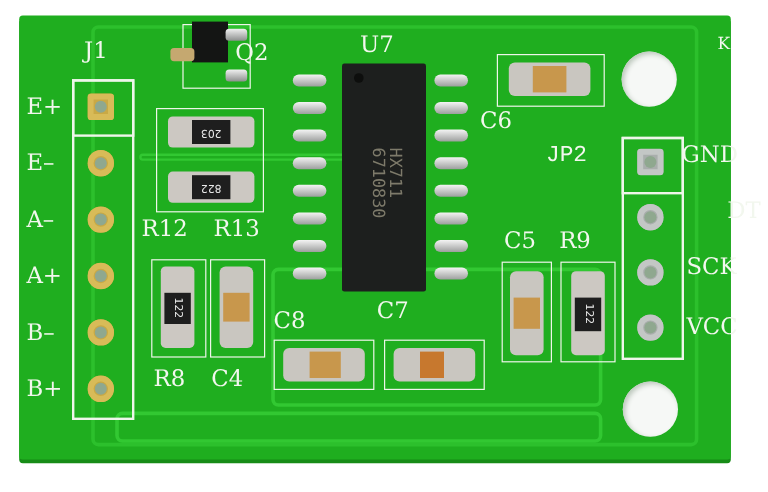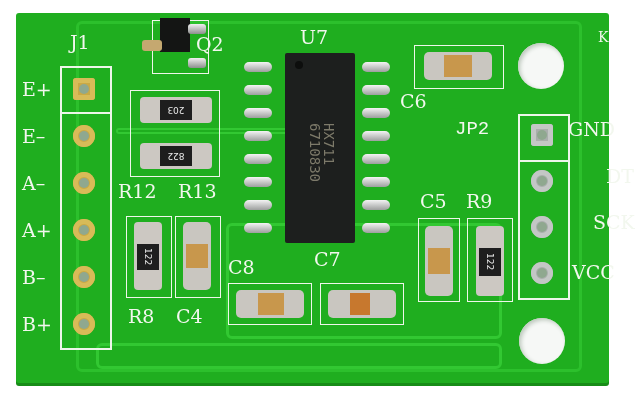--- a/index.html
+++ b/index.html
@@ -105,21 +105,21 @@
 
 <span class="silk" style="left:455px;top:120px;font-family:Liberation Mono, monospace;">JP2</span>
 <div class="silkbox" style="left:518px;top:114px;width:48px;height:182px;"></div>
 <div class="silkbox" style="left:518px;top:114px;width:48px;height:44px;"></div>
 <div class="pad sq silver" style="left:531px;top:124px;"></div>
 <div class="pad silver" style="left:531px;top:170px;"></div>
 <div class="pad silver" style="left:531px;top:216px;"></div>
 <div class="pad silver" style="left:531px;top:262px;"></div>
 <span class="silk" style="left:568px;top:120px;">GND</span>
 <span class="silk" style="left:573px;top:167px;margin-left:33px;">DT</span>
-<span class="silk" style="left:572px;top:213px;margin-left:21px;">SCK</span>
+<span class="silk" style="left:572px;top:213px;">SCK</span>
 <span class="silk" style="left:572px;top:263px;">VCC</span>
 
 <span class="silk" style="left:420px;top:192px;">C5</span>
 <span class="silk" style="left:466px;top:192px;">R9</span>
 <div class="silkbox" style="left:418px;top:218px;width:40px;height:82px;border-width:1px;"></div>
 <div class="silkbox" style="left:467px;top:218px;width:44px;height:82px;border-width:1px;"></div>
 <div class="cap" style="left:425px;top:226px;width:28px;height:70px;">
   <div class="body" style="left:3px;top:22px;width:22px;height:26px;"></div>
 </div>
 <div class="res" style="left:476px;top:226px;width:28px;height:70px;">

